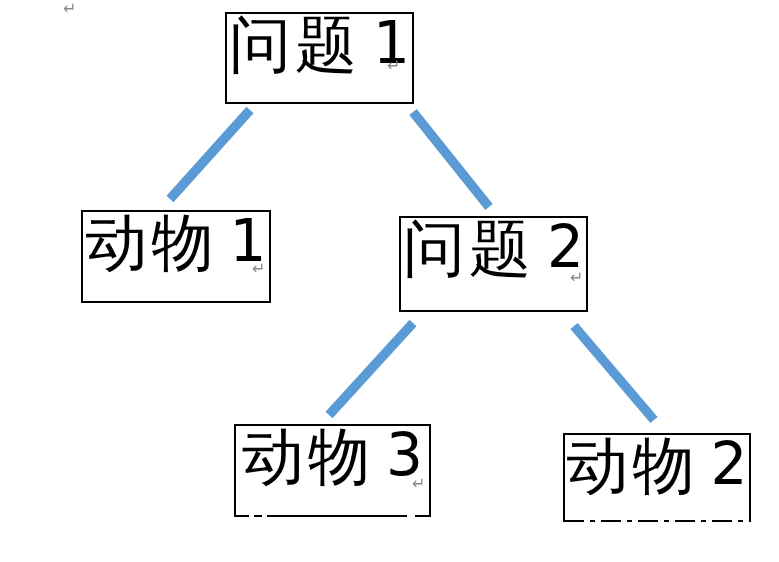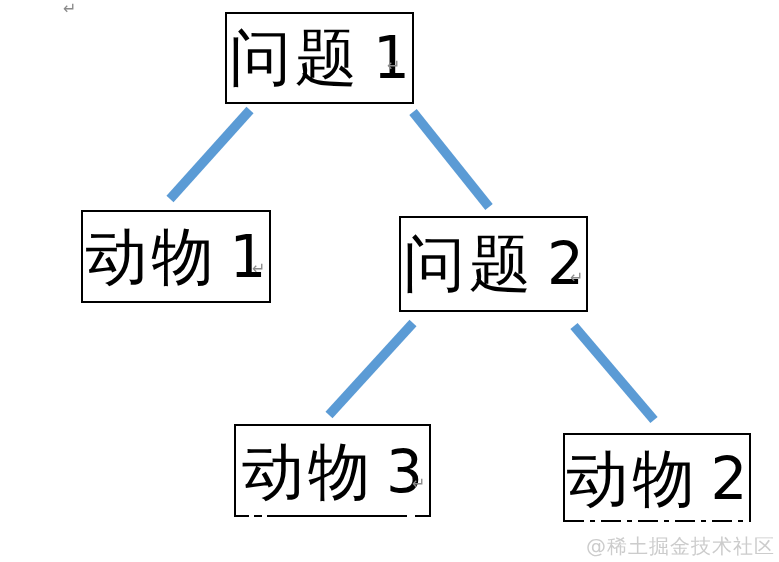--- a/index.html
+++ b/index.html
@@ -10,21 +10,20 @@
     background: #ffffff;
     overflow: hidden;
     font-family: "DejaVu Serif", serif;
   }
   .node {
     position: absolute;
     box-sizing: border-box;
     border: 2px solid #000000;
     background: #ffffff;
     display: flex;
-    align-items: center;
     justify-content: center;
     line-height: 1;
     z-index: 1;
     color: #000000;
     white-space: nowrap;
   }
   .node .title {
     font-family: "DejaVu Serif", serif;
     font-size: 62px;
     letter-spacing: 4px;
@@ -99,15 +98,14 @@
     <span class="title">动物</span>
     <span class="num">2</span>
   </div>
 
   <span class="pmark" style="left:63px; top:1px;">↵</span>
   <span class="pmark" style="left:387px; top:58px;">↵</span>
   <span class="pmark" style="left:252px; top:261px;">↵</span>
   <span class="pmark" style="left:570px; top:270px;">↵</span>
   <span class="pmark" style="left:412px; top:476px;">↵</span>
 
-  <div class="watermark">@稀土掘金技术社区</div>
 
 </div>
 
 </body></html>

